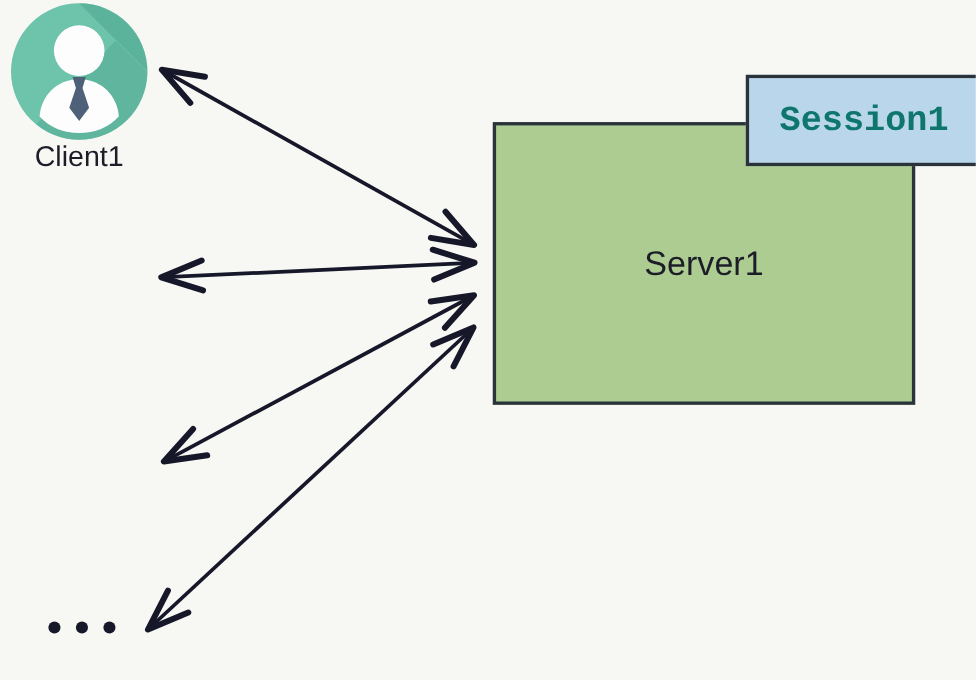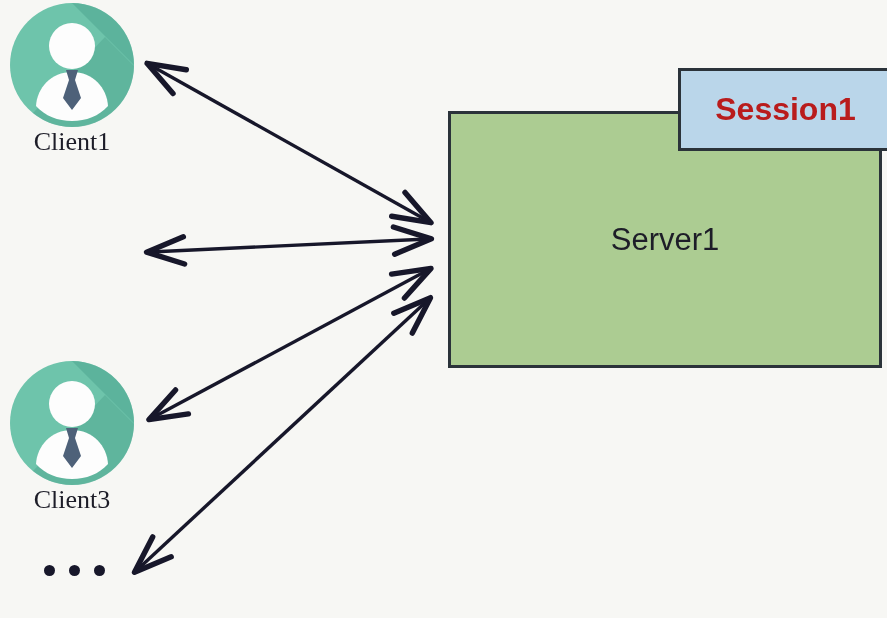--- a/index.html
+++ b/index.html
@@ -35,29 +35,29 @@
     width: 126px;
     height: 126px;
     margin: 0 auto;
     display: block;
   }
   .client-label {
     font-size: 26px;
     color: #1d1d28;
     line-height: 1;
     margin-top: 1px;
-    font-family: Liberation Serif, serif;
+    font-family: Liberation Sans, sans-serif;
     letter-spacing: 0px;
   }
   
   .server-box {
     position: absolute;
     left: 448px;
     top: 111px;
-    width: 434px;
+    width: 384px;
     height: 257px;
     background: #accc92;
     border: 3px solid #2b333a;
     box-sizing: border-box;
     display: flex;
     align-items: center;
     justify-content: center;
   }
   .server-label {
     font-size: 31px;
@@ -74,22 +74,22 @@
     background: #bad6ea;
     border: 3px solid #2b333a;
     box-sizing: border-box;
     display: flex;
     align-items: center;
     justify-content: center;
   }
   .session-label {
     font-size: 32px;
     font-weight: bold;
-    color: #b91c1c;
-    font-family: Liberation Sans, sans-serif;
+    color: #0f766e;
+    font-family: Liberation Mono, monospace;
   }
   
   .ellipsis {
     position: absolute;
     left: 44px;
     top: 565px;
     display: flex;
     gap: 14px;
     align-items: center;
   }
@@ -138,31 +138,20 @@
       <path d="M63 1 A62 62 0 0 1 63 125 A62 62 0 0 0 125 63 Z" fill="#4fa58f" opacity="0.55"></path>
       <path d="M96 35 L125 64 A62 62 0 0 1 63 125 A62 62 0 0 1 24 111 Z" fill="#4fa58f" opacity="0.5"></path>
       <circle cx="63" cy="44" r="23" fill="#fdfdfd"></circle>
       <path d="M63 70 C 42 70 28 86 27 104 C 36 114 49 119 63 119 C 77 119 90 114 99 104 C 98 86 84 70 63 70 Z" fill="#fdfdfd"></path>
       <path d="M57 68 L69 68 L66 78 L72 96 L63 108 L54 96 L60 78 Z" fill="#4e6179"></path>
     </svg>
     <div class="client-label">Client1</div>
   </div>
 
 
-  <div class="client-node" style="left:2px; top:360px;">
-    <svg class="client-avatar" viewBox="0 0 126 126" xmlns="http://www.w3.org/2000/svg">
-      <circle cx="63" cy="63" r="62" fill="#6ec4ab"></circle>
-      <path d="M63 1 A62 62 0 0 1 63 125 A62 62 0 0 0 125 63 Z" fill="#4fa58f" opacity="0.55"></path>
-      <path d="M96 35 L125 64 A62 62 0 0 1 63 125 A62 62 0 0 1 24 111 Z" fill="#4fa58f" opacity="0.5"></path>
-      <circle cx="63" cy="44" r="23" fill="#fdfdfd"></circle>
-      <path d="M63 70 C 42 70 28 86 27 104 C 36 114 49 119 63 119 C 77 119 90 114 99 104 C 98 86 84 70 63 70 Z" fill="#fdfdfd"></path>
-      <path d="M57 68 L69 68 L66 78 L72 96 L63 108 L54 96 L60 78 Z" fill="#4e6179"></path>
-    </svg>
-    <div class="client-label">Client3</div>
-  </div>
 
   <div class="ellipsis">
     <span class="dot"></span>
     <span class="dot"></span>
     <span class="dot"></span>
   </div>
 
 </div>
 
 </body></html>

